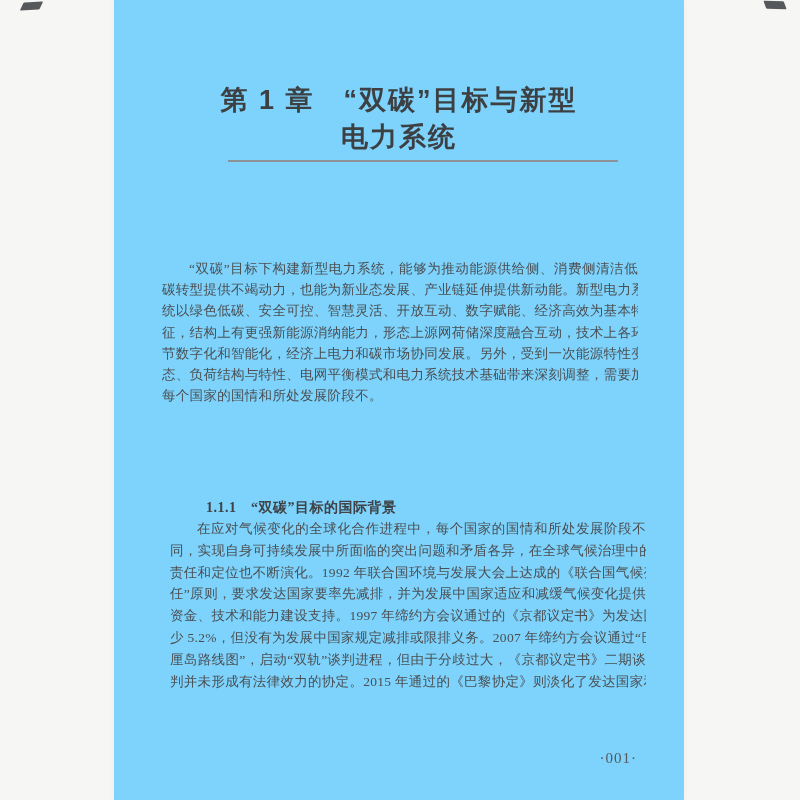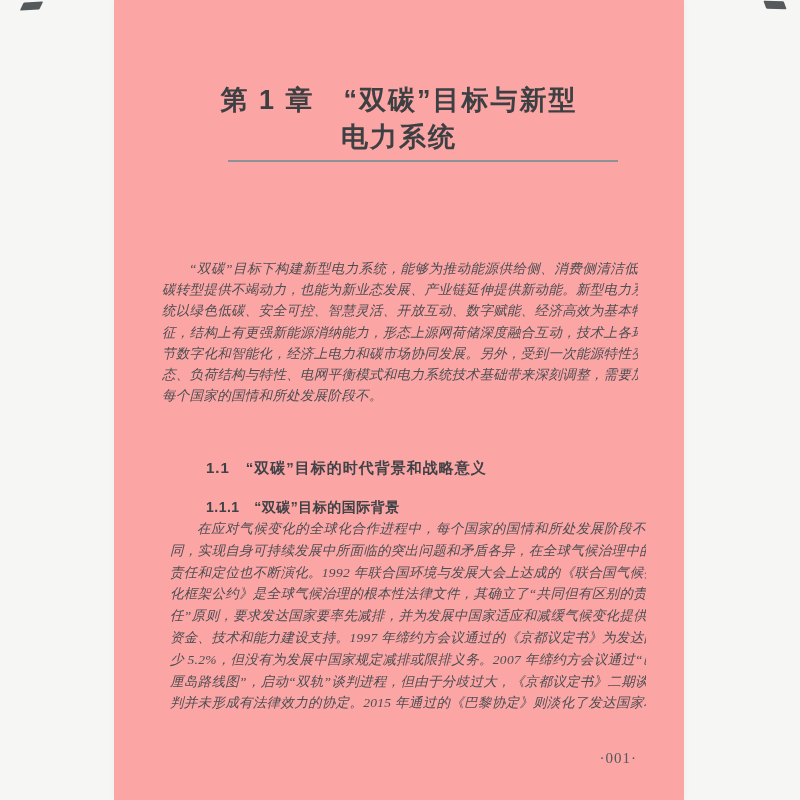--- a/index.html
+++ b/index.html
@@ -9,21 +9,21 @@
     font-family:"Liberation Serif", serif;
     position:relative;
     overflow:hidden;
   }
   .photo{position:absolute;inset:0;width:800px;height:800px;}
   .corner{position:absolute;background:#3a3d40;opacity:.85;}
   .corner-left{left:22px;top:2px;width:19px;height:8px;transform:skewX(-28deg) rotate(-3deg);border-radius:1px;}
   .corner-right{right:15px;top:1px;width:20px;height:8px;transform:skewX(22deg) rotate(2deg);border-radius:1px;}
   .page{
     position:absolute;left:114px;top:0;width:570px;height:800px;
-    background:#fca5a5;
+    background:#7dd3fc;
     box-shadow:0 0 8px rgba(0,0,0,0.04);
   }
   .chapter-title{
     position:absolute;top:82px;left:0;width:100%;
     margin:0;text-align:center;
     font-family:"Liberation Sans", sans-serif;
     font-weight:bold;font-size:27px;line-height:37px;
     color:#3d4043;letter-spacing:2px;
   }
   .chapter-title .t-line{display:block;}
@@ -33,37 +33,36 @@
   }
   .para{
     position:absolute;left:48px;width:476px;
     font-size:13.5px;color:#4b4e52;letter-spacing:.3px;
   }
   .para .line{
     text-align:justify;
     text-align-last:justify;
     overflow:hidden;
     white-space:nowrap;
-    font-style:italic;
   }
   .para1{top:258px;}
   .para1 .line{line-height:21.2px;height:21.2px;}
   .para2{top:518px;margin-left:8px;}
   .para2 .line{line-height:21.8px;height:21.8px;}
   .para .line:first-child{text-indent:2em;}
   .para1 .line:last-child{text-align-last:left;}
   .h2{
     position:absolute;top:459px;left:92px;
     font-family:"Liberation Sans", sans-serif;
     font-weight:bold;font-size:15px;color:#3f4246;letter-spacing:1px;
     white-space:pre;
   }
   .h3{
     position:absolute;top:499px;left:92px;
-    font-family:Liberation Sans, sans-serif;
+    font-family:Liberation Serif, serif;
     font-weight:bold;font-size:14px;color:#3f4246;letter-spacing:.5px;
     white-space:pre;
   }
   .page-number{
     position:absolute;top:750px;right:47px;
     font-size:15px;color:#55585c;letter-spacing:1px;
   }
 </style>
 </head>
 <body>
@@ -84,29 +83,27 @@
     <div class="para para1">
         <div class="line">“双碳”目标下构建新型电力系统，能够为推动能源供给侧、消费侧清洁低</div>
         <div class="line">碳转型提供不竭动力，也能为新业态发展、产业链延伸提供新动能。新型电力系</div>
         <div class="line">统以绿色低碳、安全可控、智慧灵活、开放互动、数字赋能、经济高效为基本特</div>
         <div class="line">征，结构上有更强新能源消纳能力，形态上源网荷储深度融合互动，技术上各环</div>
         <div class="line">节数字化和智能化，经济上电力和碳市场协同发展。另外，受到一次能源特性变</div>
         <div class="line">态、负荷结构与特性、电网平衡模式和电力系统技术基础带来深刻调整，需要加</div>
         <div class="line">每个国家的国情和所处发展阶段不。</div>
       </div>
 
-    <div class="h2">1.1　“双碳”目标的时代背景和战略意义</div>
 
     <div class="h3">1.1.1　“双碳”目标的国际背景</div>
 
     <div class="para para2">
         <div class="line">在应对气候变化的全球化合作进程中，每个国家的国情和所处发展阶段不</div>
         <div class="line">同，实现自身可持续发展中所面临的突出问题和矛盾各异，在全球气候治理中的</div>
         <div class="line">责任和定位也不断演化。1992 年联合国环境与发展大会上达成的《联合国气候变</div>
-        <div class="line">化框架公约》是全球气候治理的根本性法律文件，其确立了“共同但有区别的责</div>
         <div class="line">任”原则，要求发达国家要率先减排，并为发展中国家适应和减缓气候变化提供</div>
         <div class="line">资金、技术和能力建设支持。1997 年缔约方会议通过的《京都议定书》为发达国</div>
         <div class="line">少 5.2%，但没有为发展中国家规定减排或限排义务。2007 年缔约方会议通过“巴</div>
         <div class="line">厘岛路线图”，启动“双轨”谈判进程，但由于分歧过大，《京都议定书》二期谈</div>
         <div class="line">判并未形成有法律效力的协定。2015 年通过的《巴黎协定》则淡化了发达国家和</div>
       </div>
 
     <div class="page-number">·001·</div>
 
   </div>

